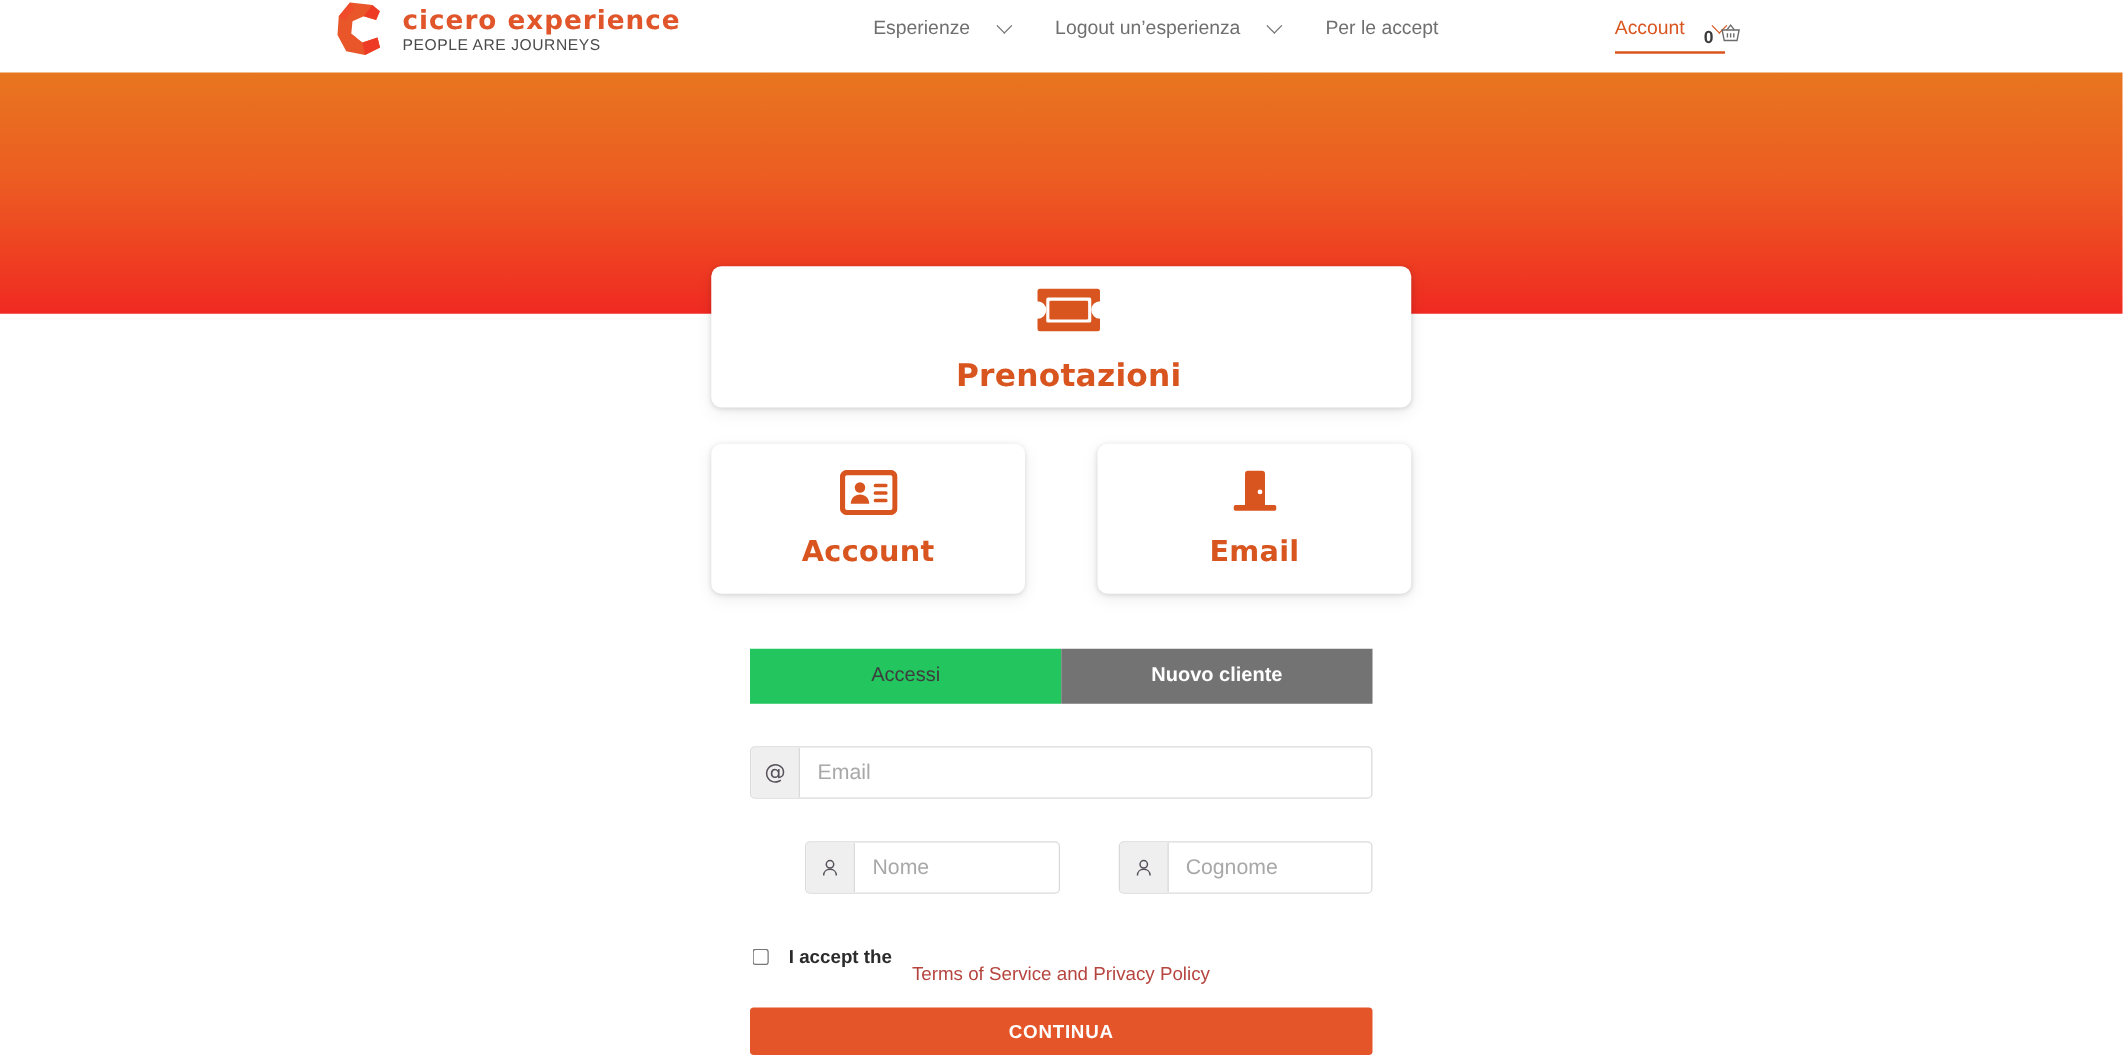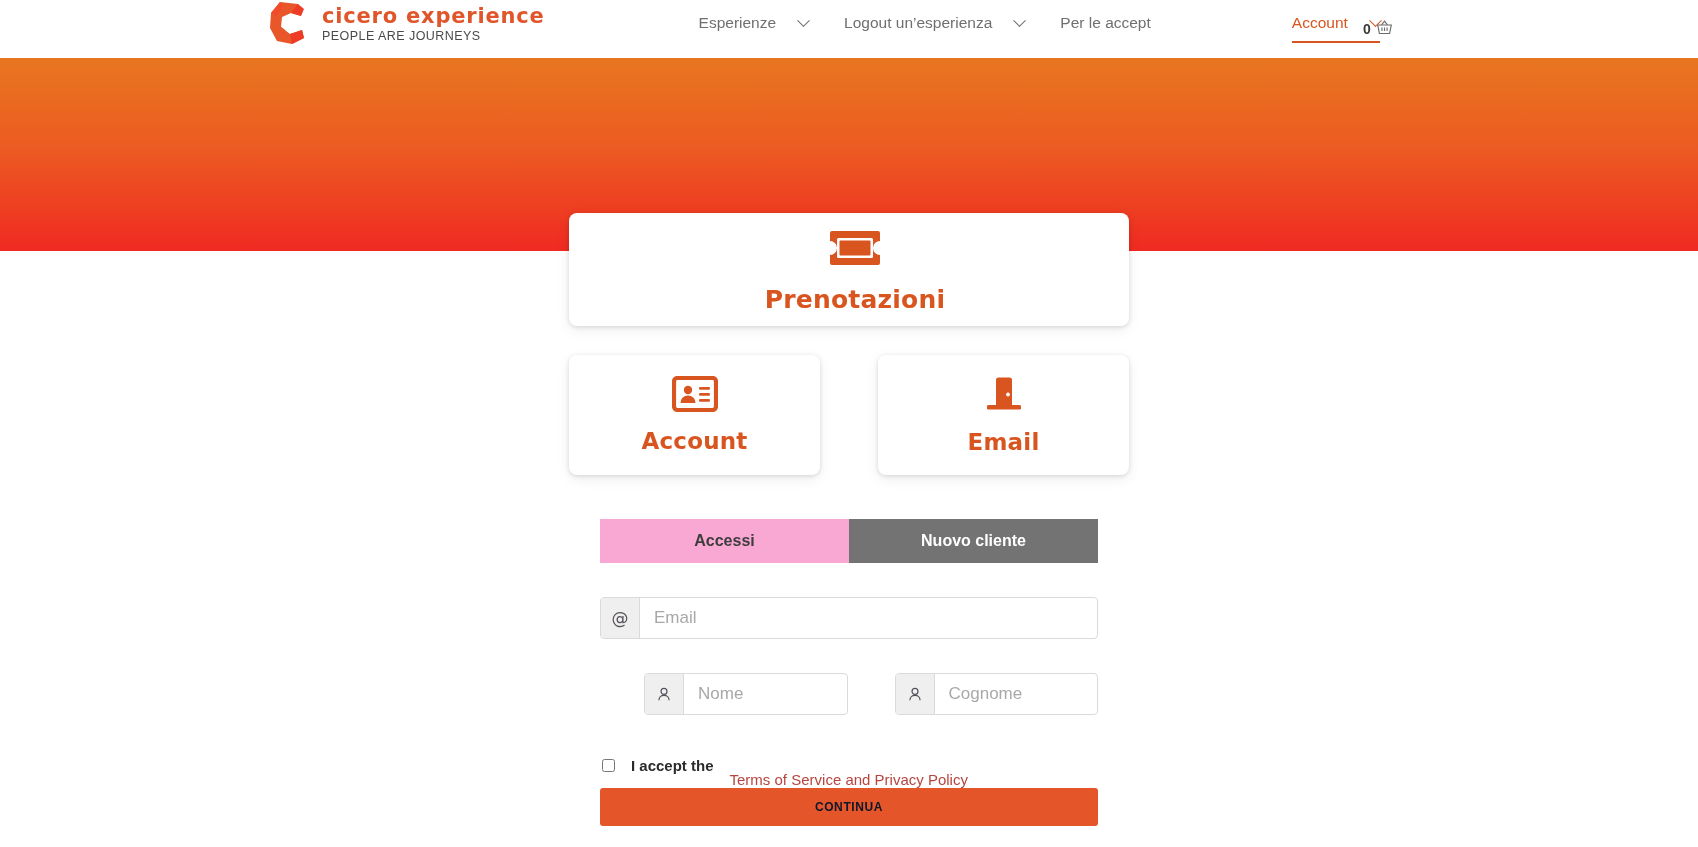--- a/index.html
+++ b/index.html
@@ -160,21 +160,21 @@
     height: 44px;
   }
   .tab {
     flex: 1 1 50%;
     display: flex;
     align-items: center;
     justify-content: center;
     font-size: 16px;
     cursor: pointer;
   }
-  .tab-inactive { background: #f9a8d4; color: #3d3d3d; font-weight: bold; }
+  .tab-inactive { background: #22c55e; color: #3d3d3d; }
   .tab-active { background: #737373; color: #ffffff; font-weight: bold; }
 
   
   .form { width: 498px; margin: 34px auto 0 auto; }
 
   .field {
     display: flex;
     align-items: stretch;
     height: 42px;
     border: 1px solid #dadada;
@@ -220,25 +220,26 @@
     margin: 0 0 0 2px;
     cursor: pointer;
   }
   .accept-label { color: #2b2b2b; font-weight: bold; }
   .accept-link { color: #B6453F; cursor: pointer; margin-top: 28px; }
 
   .submit {
     display: block;
     width: 100%;
     height: 38px;
+    margin-top: 18px;
     background: #E4552A;
-    color: #0f172a;
+    color: #ffffff;
     border: 0;
     border-radius: 3px;
-    font-size: 12px;
+    font-size: 15px;
     font-weight: bold;
     letter-spacing: 0.6px;
     cursor: pointer;
     font-family: "Liberation Sans", sans-serif;
   }
 </style>
 </head>
 <body>
 
 <div class="header">

